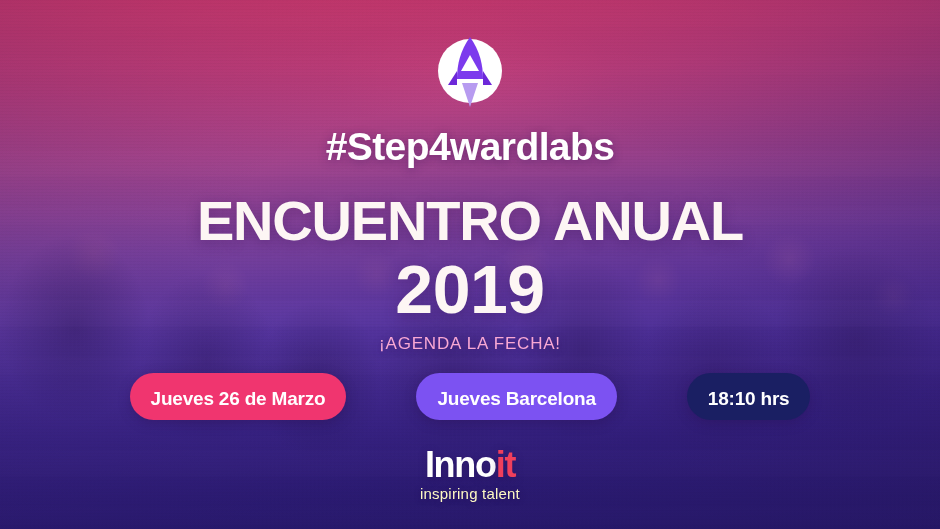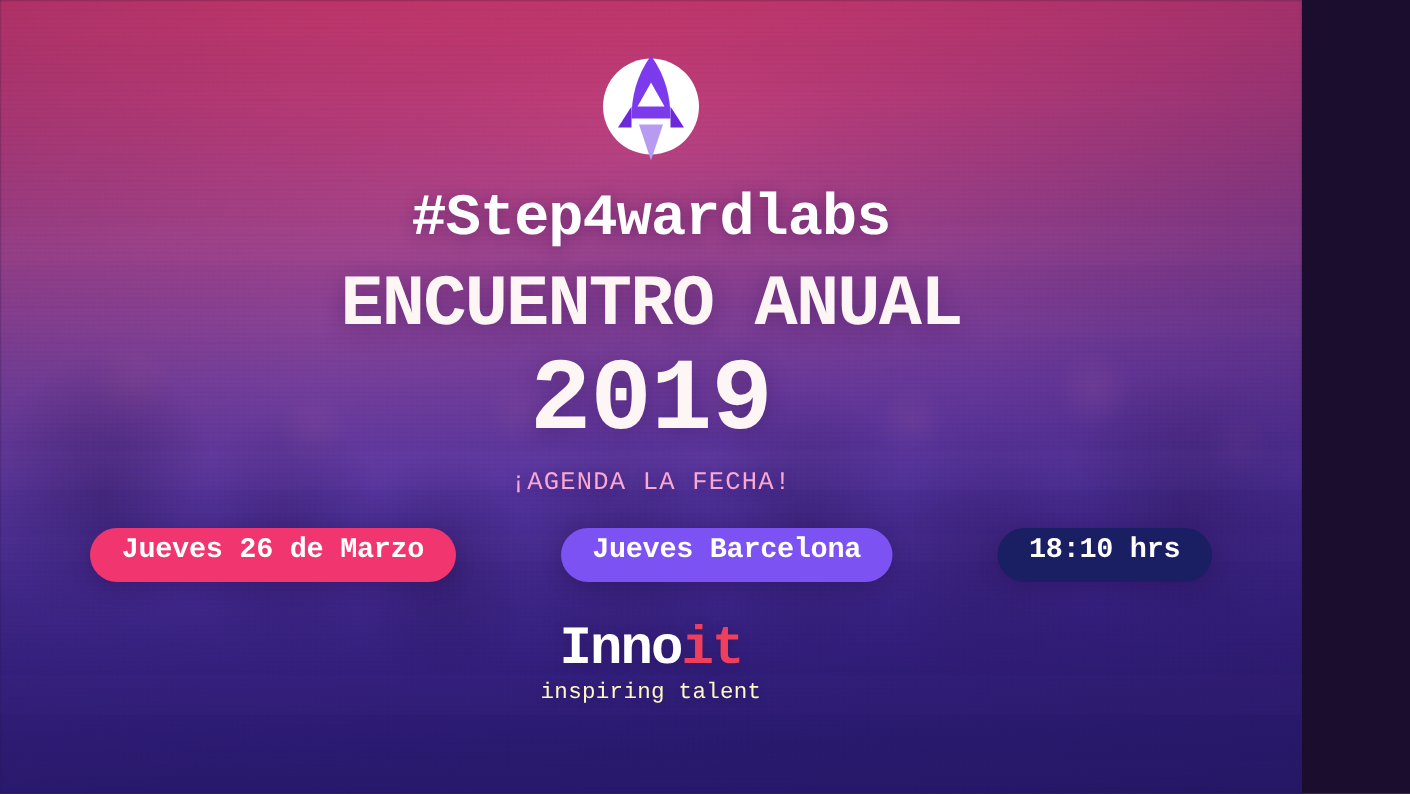--- a/index.html
+++ b/index.html
@@ -2,24 +2,24 @@
 <html><head>
 <meta charset="utf-8">
 <style>
   html, body {
     margin: 0;
     padding: 0;
     background: #1a0d2e;
   }
   #poster {
     position: relative;
-    width: 868px;
+    width: 940px;
     height: 529px;
     overflow: hidden;
-    font-family: Liberation Mono, monospace;
+    font-family: Liberation Sans, sans-serif;
     user-select: none;
   }
 
   
   .photo-layer {
     position: absolute;
     inset: 0;
     background:
       radial-gradient(ellipse 120px 150px at 8% 62%, rgba(30,15,60,0.55), transparent 62%),
       radial-gradient(ellipse 110px 140px at 22% 68%, rgba(40,20,70,0.5), transparent 62%),
@@ -117,22 +117,22 @@
     margin-top: 16px;
     font-size: 39px;
     font-weight: 700;
     letter-spacing: -0.6px;
     color: #ffffff;
     text-shadow: 0 2px 10px rgba(60,20,90,0.45);
     line-height: 1;
   }
 
   .main-title {
-    margin-top: 14px;
-    font-size: 48px;
+    margin-top: 27px;
+    font-size: 56px;
     font-weight: 700;
     letter-spacing: -1.2px;
     color: #fdf6f4;
     line-height: 1;
     text-shadow: 0 3px 14px rgba(60,20,90,0.40);
     white-space: nowrap;
   }
 
   .year {
     margin-top: 6px;
@@ -161,21 +161,21 @@
     align-items: center;
     justify-content: center;
     gap: 70px;
   }
   .pill {
     border-radius: 999px;
     font-size: 19px;
     font-weight: 700;
     line-height: 1;
     color: #ffffff;
-    padding: 5px 21px 12px;
+    padding: 16px 21px 12px;
     white-space: nowrap;
     letter-spacing: -0.2px;
     box-shadow: 0 3px 12px rgba(40,15,80,0.35);
   }
   .pill--date     { background: #f0356f; }
   .pill--venue    { background: #7c52f2; }
   .pill--time     { background: #1a1f63; }
 
   
   .logo-block {

